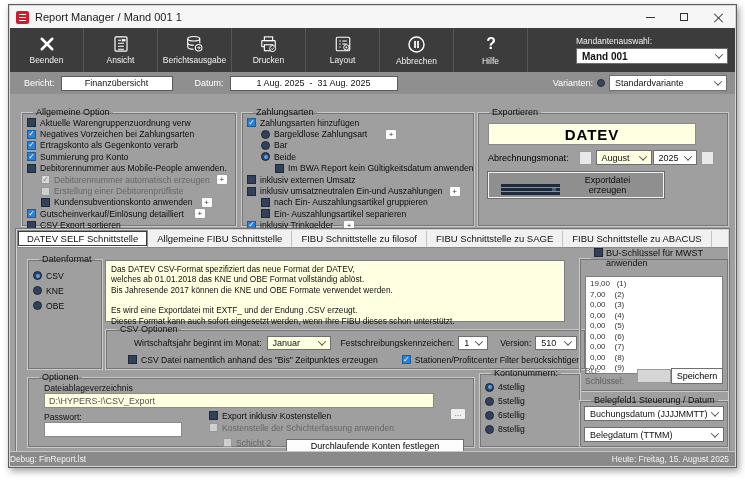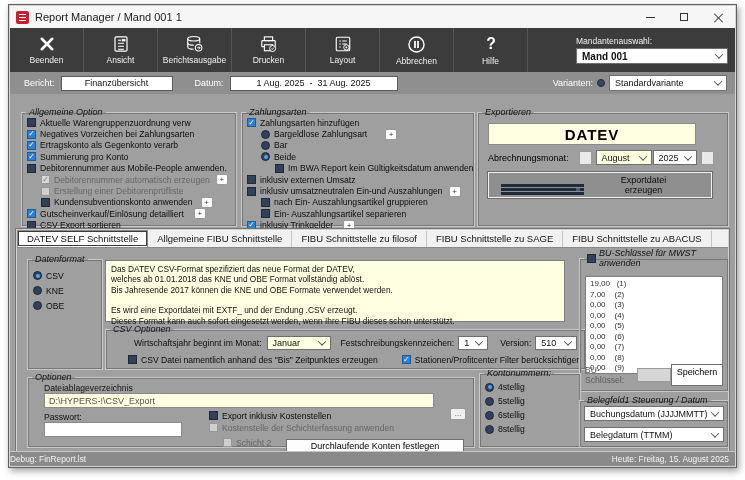--- a/index.html
+++ b/index.html
@@ -61,21 +61,21 @@
   .tabstrip { position:absolute; left:1px; right:1px; height:18px; background:#f1f1f1;
               display:flex; align-items:flex-end; border-bottom:1px solid #7c7c7c; }
   .tabstrip1 { top:89px; }
   .tab { font-size:9.5px; color:#111; padding:2px 9px 3px 9px; border-right:1px solid #c2c2c2;
          white-space:nowrap; cursor:pointer; }
   .tab.sel { outline:1px solid #3c3c3c; outline-offset:-2px; background:#fafafa; }
   .tab2.sel { background:#fff; border:1px solid #8a8a8a; border-bottom:none; }
 
   
   fieldset { position:absolute; border:1px solid #c9c9c9; box-shadow:0 0 0 1px #767676 inset; background:transparent; }
-  fieldset legend { font-size:9px; color:#111; margin-left:4px; padding:0 3px;font-style:italic; }
+  fieldset legend { font-size:9px; color:#111; margin-left:11px; padding:0 3px; }
   .grow { display:flex; align-items:center; height:11.4px; padding-left:5px; font-size:8.6px; color:#0c0c0c;
           white-space:nowrap; }
   .ind1 { padding-left:19px; }
   .ind2 { padding-left:33px; }
   .cb { flex:0 0 auto; width:9px; height:9px; margin-right:4px; background:#31415a; border:1px solid #1f2a38;
         display:flex; align-items:center; justify-content:center; }
   .cb.on { background:#2b7fd4; border-color:#1c5d9e; }
   .cb.on::after { content:"\2713"; color:#fff; font-size:8px; line-height:8px; }
   .cb.dis { background:#cfcfcf; border-color:#979797; }
   .cb.on.dis { background:#d8d8d8; border-color:#979797; }
@@ -89,21 +89,21 @@
   .plusbtn::after { content:"+"; }
 
   
   .datev-box { position:absolute; left:10px; top:6px; width:208px; height:22px; background:#ffffe1;
                border:1px solid #8a8a8a; display:flex; align-items:center; justify-content:center;
                font-size:15px; font-weight:bold; letter-spacing:1px; color:#000; }
   .abr-row { position:absolute; left:10px; top:33px; right:8px; display:flex; align-items:center; font-size:9px; }
   .minibtn { width:13px; height:14px; background:#e9e9e9; border:1px solid #9a9a9a; cursor:pointer; }
   .combo.month { width:56px; background:#ffffe1; margin:0 1px 0 4px; height:15px; }
   .combo.year { width:44px; margin-right:4px; height:15px; }
-  .export-btn { position:absolute; left:10px; top:55px; width:224px; height:26px; background:#8f8f8f;
+  .export-btn { position:absolute; left:10px; top:55px; width:176px; height:26px; background:#8f8f8f;
                 border:1px solid #f2f2f2; box-shadow:0 0 0 1px #6b6b6b; display:flex; align-items:center;
                 font-size:9px; color:#0c0c0c; cursor:pointer; }
   .gear-dots { width:3px; height:3px; background:#1d2b3a; margin:0 14px 0 12px;
                box-shadow:4px 0 #1d2b3a, 8px 0 #1d2b3a, 0 4px #1d2b3a, 4px 4px #44617e, 8px 4px #1d2b3a,
                           0 8px #1d2b3a, 4px 8px #1d2b3a, 8px 8px #1d2b3a; }
   .export-btn span { flex:1; text-align:center; margin-right:30px; }
 
   
   .subpanel { position:absolute; left:7px; right:7px; top:224px; height:225px; border:1px solid #d2d2d2;
               box-shadow:0 0 0 1px #747474; background:#9f9f9f; }
@@ -116,21 +116,21 @@
 
   .opt-row { display:flex; align-items:center; font-size:8.6px; color:#0c0c0c; }
 
   .listbox { position:absolute; left:5px; top:8px; right:5px; height:98px; background:#fff;
              border:1px solid #7e7e7e; font-family:"DejaVu Sans Mono", monospace; font-size:8px;
              color:#333; padding:2px 4px; line-height:10.5px; white-space:pre; overflow:hidden; }
   .bu-row { position:absolute; left:5px; right:5px; bottom:5px; display:flex; align-items:center; font-size:8.6px; }
   .bu-label { color:#5e5e5e; }
   .bu-input { width:38px; height:14px; background:#d6d6d6; border:1px solid #9a9a9a; margin-left:4px; }
   .btn { background:#fdfdfd; border:1px solid #6f6f6f; font-size:9px; color:#000; text-align:center; cursor:pointer; }
-  .bu-save { margin-left:auto; width:58px; height:22px; line-height:14px; }
+  .bu-save { margin-left:auto; width:58px; height:16px; line-height:14px; }
 
   .path-fld { background:#ffffe1; border:1px solid #8a8a8a; height:15px; font-size:9px; color:#555;
               padding:0 4px; display:flex; align-items:center; }
   .browse-btn { position:absolute; right:8px; top:26px; width:16px; height:12px; background:#efefef;
                 border:1px solid #9a9a9a; border-radius:2px; font-size:7px; line-height:9px; text-align:center; cursor:pointer; }
   .browse-btn::after { content:"\2026"; color:#444; }
   .pw-input { width:138px; height:15px; background:#fff; border:1px solid #8a8a8a; }
   .dk-btn { position:absolute; left:258px; top:57px; width:178px; height:15px; line-height:13px; }
 
   .statusbar { position:absolute; left:1px; right:1px; bottom:1px; height:15px; background:#8a8a8a;
@@ -416,21 +416,21 @@
             <span>CSV Datei namentlich anhand des "Bis" Zeitpunktes erzeugen</span>
           </div>
         <div class="grow" style="padding-left:24px;">
             <span class="cb on"></span>
             <span>Stationen/Profitcenter Filter berücksichtigen</span>
           </div>
       </div>
     </fieldset>
 
     <fieldset style="left:562px; top:18px; width:150px; height:144px;">
-      <legend style="display:flex; align-items:center;">
+      <legend style="display:flex; align-items:flex-start;">
           <span class="cb" style="margin-right:3px;"></span>
           <span>BU-Schlüssel für MWST anwenden</span>
         </legend>
       <div class="listbox"><div>19,00   (1)</div><div>7,00    (2)</div><div>0,00    (3)</div><div>0,00    (4)</div><div>0,00    (5)</div><div>0,00    (6)</div><div>0,00    (7)</div><div>0,00    (8)</div><div>0,00    (9)</div></div>
       <div class="bu-row">
         <span class="bu-label">BU-Schlüssel:</span>
         <span class="bu-input"></span>
         <span class="btn bu-save">Speichern</span>
       </div>
     </fieldset>

